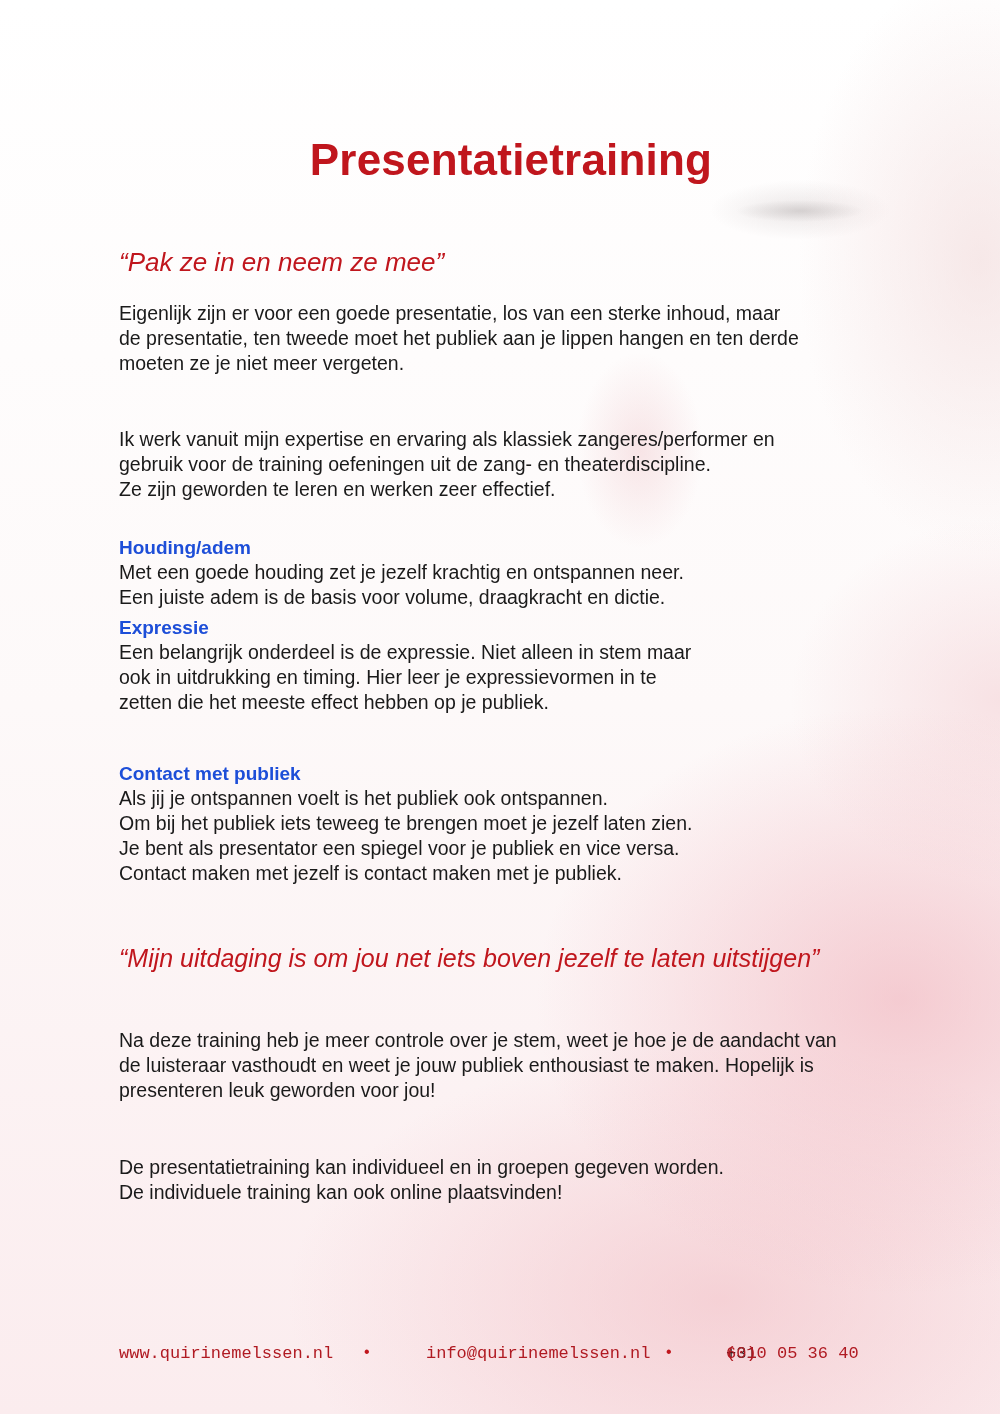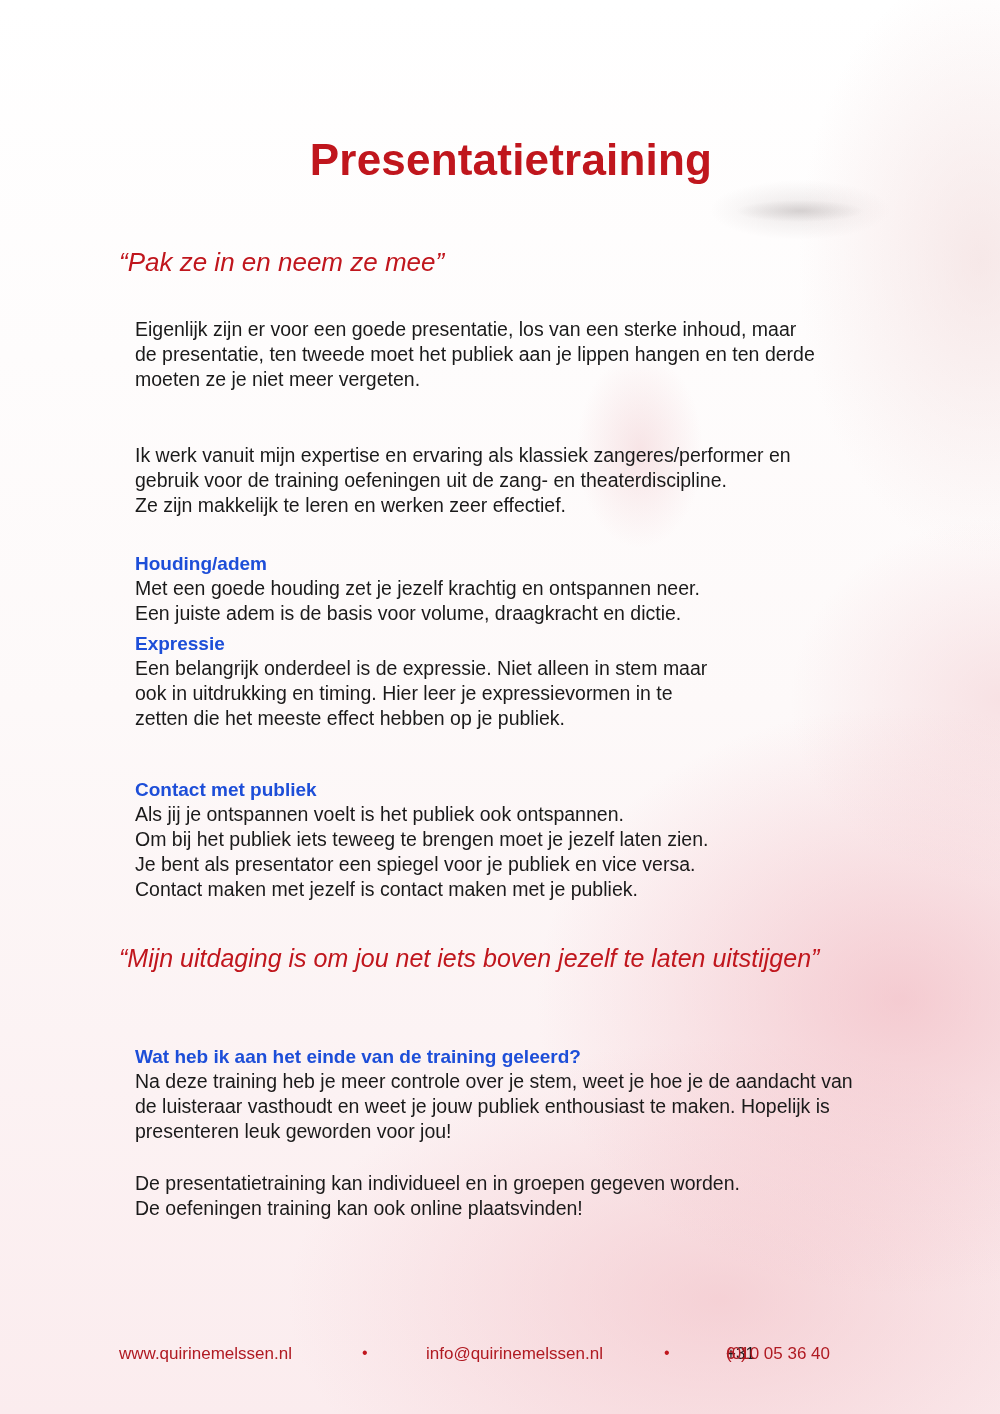--- a/index.html
+++ b/index.html
@@ -64,39 +64,39 @@
       color: #c0161d;
       margin: 0;
       white-space: nowrap;
     }
     .para {
       position: absolute;
       left: 119px;
       font-size: 19.5px;
       line-height: 25px;
       color: #1a1a1a;
-      margin: 16px;
+      margin: 0;
     }
     .para .line { display: block; white-space: nowrap; }
     .section-title {
       display: block;
       font-weight: bold;
       font-size: 19px;
       line-height: 25px;
       color: #1d4ed8;
     }
     .footer {
       position: absolute;
       top: 1344px;
       left: 0;
       width: 1000px;
       font-size: 17px;
       color: #b01a22;
     }
-    .footer span { position: absolute; white-space: nowrap; }
+    .footer span { position: absolute; white-space: nowrap; font-family: Liberation Mono, monospace; }
     .footer a { color: inherit; text-decoration: none; }
     .bullet {
       font-size: 16px;
       color: #c0161d;
     }
     .phone-prefix { color: #1a1a1a; }
     .phone-paren { color: #b01a22; }
   </style>
 </head>
 <body>
@@ -112,21 +112,21 @@
 
   <div class="para" style="top:301px;">
     <span class="line">Eigenlijk zijn er voor een goede presentatie, los van een sterke inhoud, maar</span>
     <span class="line">de presentatie, ten tweede moet het publiek aan je lippen hangen en ten derde</span>
     <span class="line">moeten ze je niet meer vergeten.</span>
   </div>
 
   <div class="para" style="top:427px;">
     <span class="line">Ik werk vanuit mijn expertise en ervaring als klassiek zangeres/performer en</span>
     <span class="line">gebruik voor de training oefeningen uit de zang- en theaterdiscipline.</span>
-    <span class="line">Ze zijn makkelijk te leren en werken zeer effectief.</span>
+    <span class="line">Ze zijn geworden te leren en werken zeer effectief.</span>
   </div>
 
   <div class="para" style="top:535px;">
     <span class="section-title">Houding/adem</span>
     <span class="line">Met een goede houding zet je jezelf krachtig en ontspannen neer.</span>
     <span class="line">Een juiste adem is de basis voor volume, draagkracht en dictie.</span>
   </div>
 
   <div class="para" style="top:615px;">
     <span class="section-title">Expressie</span>
@@ -139,29 +139,28 @@
     <span class="section-title">Contact met publiek</span>
     <span class="line">Als jij je ontspannen voelt is het publiek ook ontspannen.</span>
     <span class="line">Om bij het publiek iets teweeg te brengen moet je jezelf laten zien.</span>
     <span class="line">Je bent als presentator een spiegel voor je publiek en vice versa.</span>
     <span class="line">Contact maken met jezelf is contact maken met je publiek.</span>
   </div>
 
   <p class="quote" style="top:944px; font-size:25px;">“Mijn uitdaging is om jou net iets boven jezelf te laten uitstijgen”</p>
 
   <div class="para" style="top:1028px;">
-    <span class="section-title">Wat heb ik aan het einde van de training geleerd?</span>
     <span class="line">Na deze training heb je meer controle over je stem, weet je hoe je de aandacht van</span>
     <span class="line">de luisteraar vasthoudt en weet je jouw publiek enthousiast te maken. Hopelijk is</span>
     <span class="line">presenteren leuk geworden voor jou!</span>
   </div>
 
   <div class="para" style="top:1155px;">
     <span class="line">De presentatietraining kan individueel en in groepen gegeven worden.</span>
-    <span class="line">De oefeningen training kan ook online plaatsvinden!</span>
+    <span class="line">De individuele training kan ook online plaatsvinden!</span>
   </div>
 
   <div class="footer">
     <span style="left:119px;">
       <a>www.quirinemelssen.nl</a>
     </span>
     <span class="bullet" style="left:362px;">•</span>
     <span style="left:426px;">
       <a>info@quirinemelssen.nl</a>
     </span>

